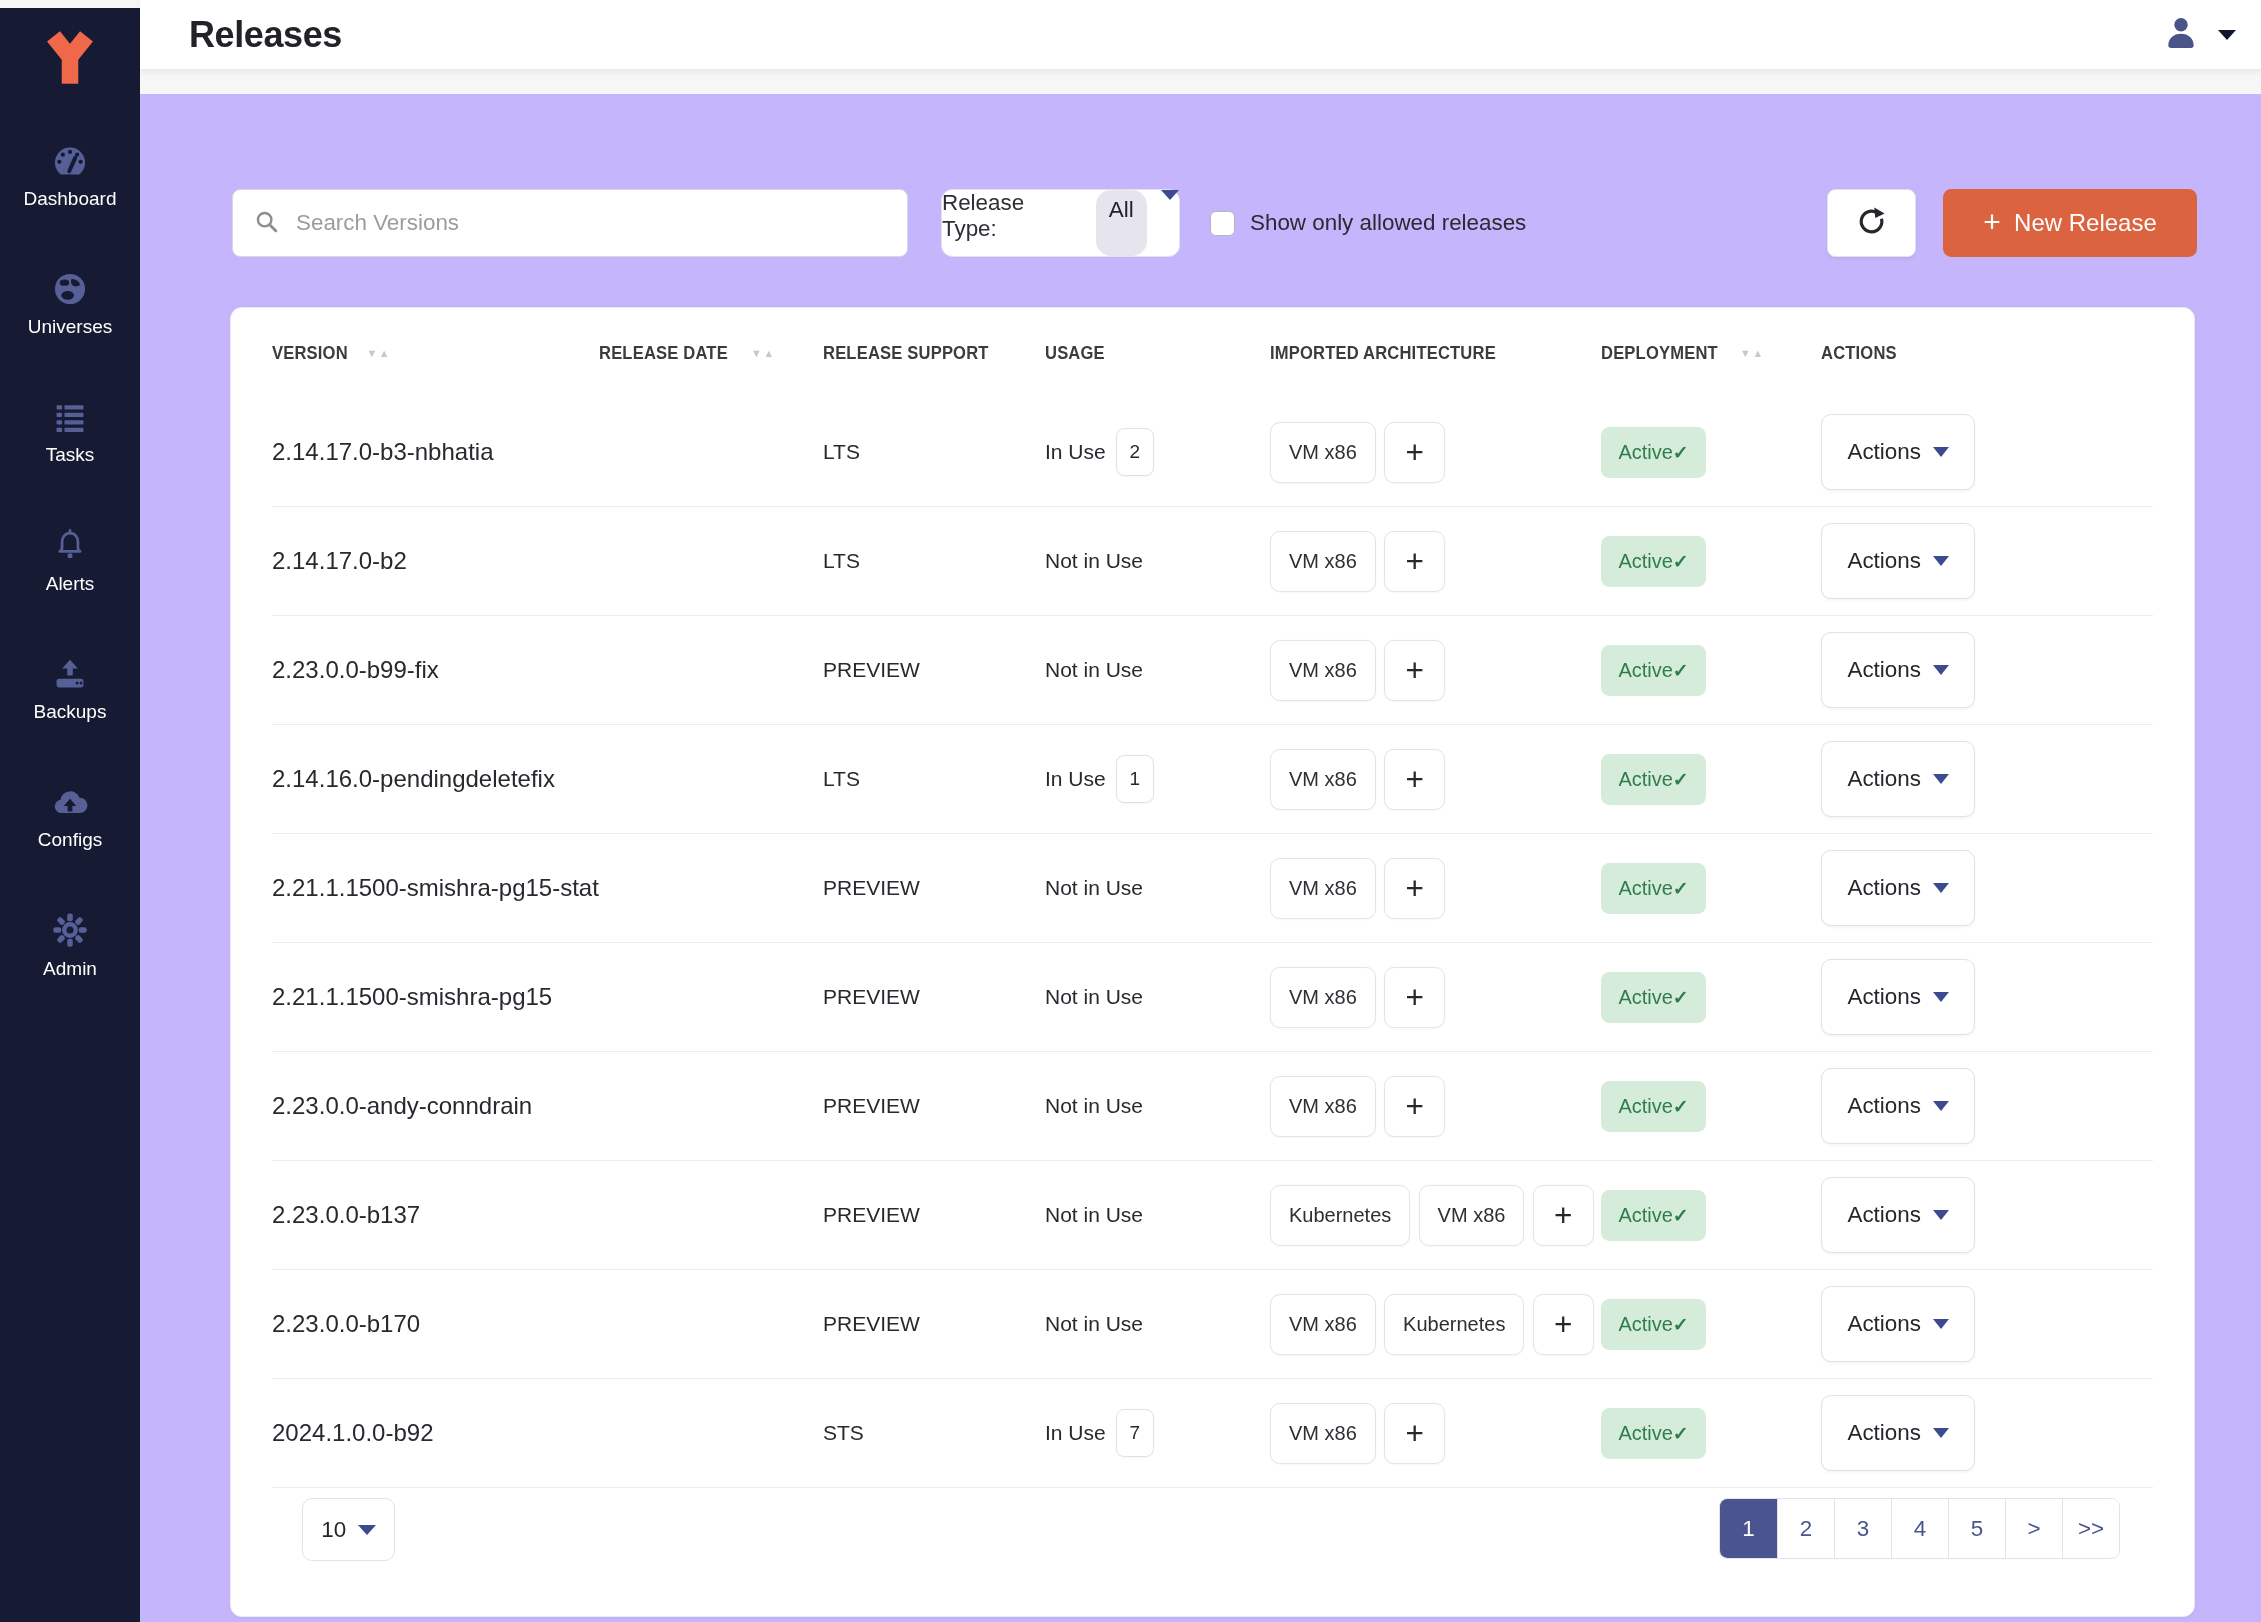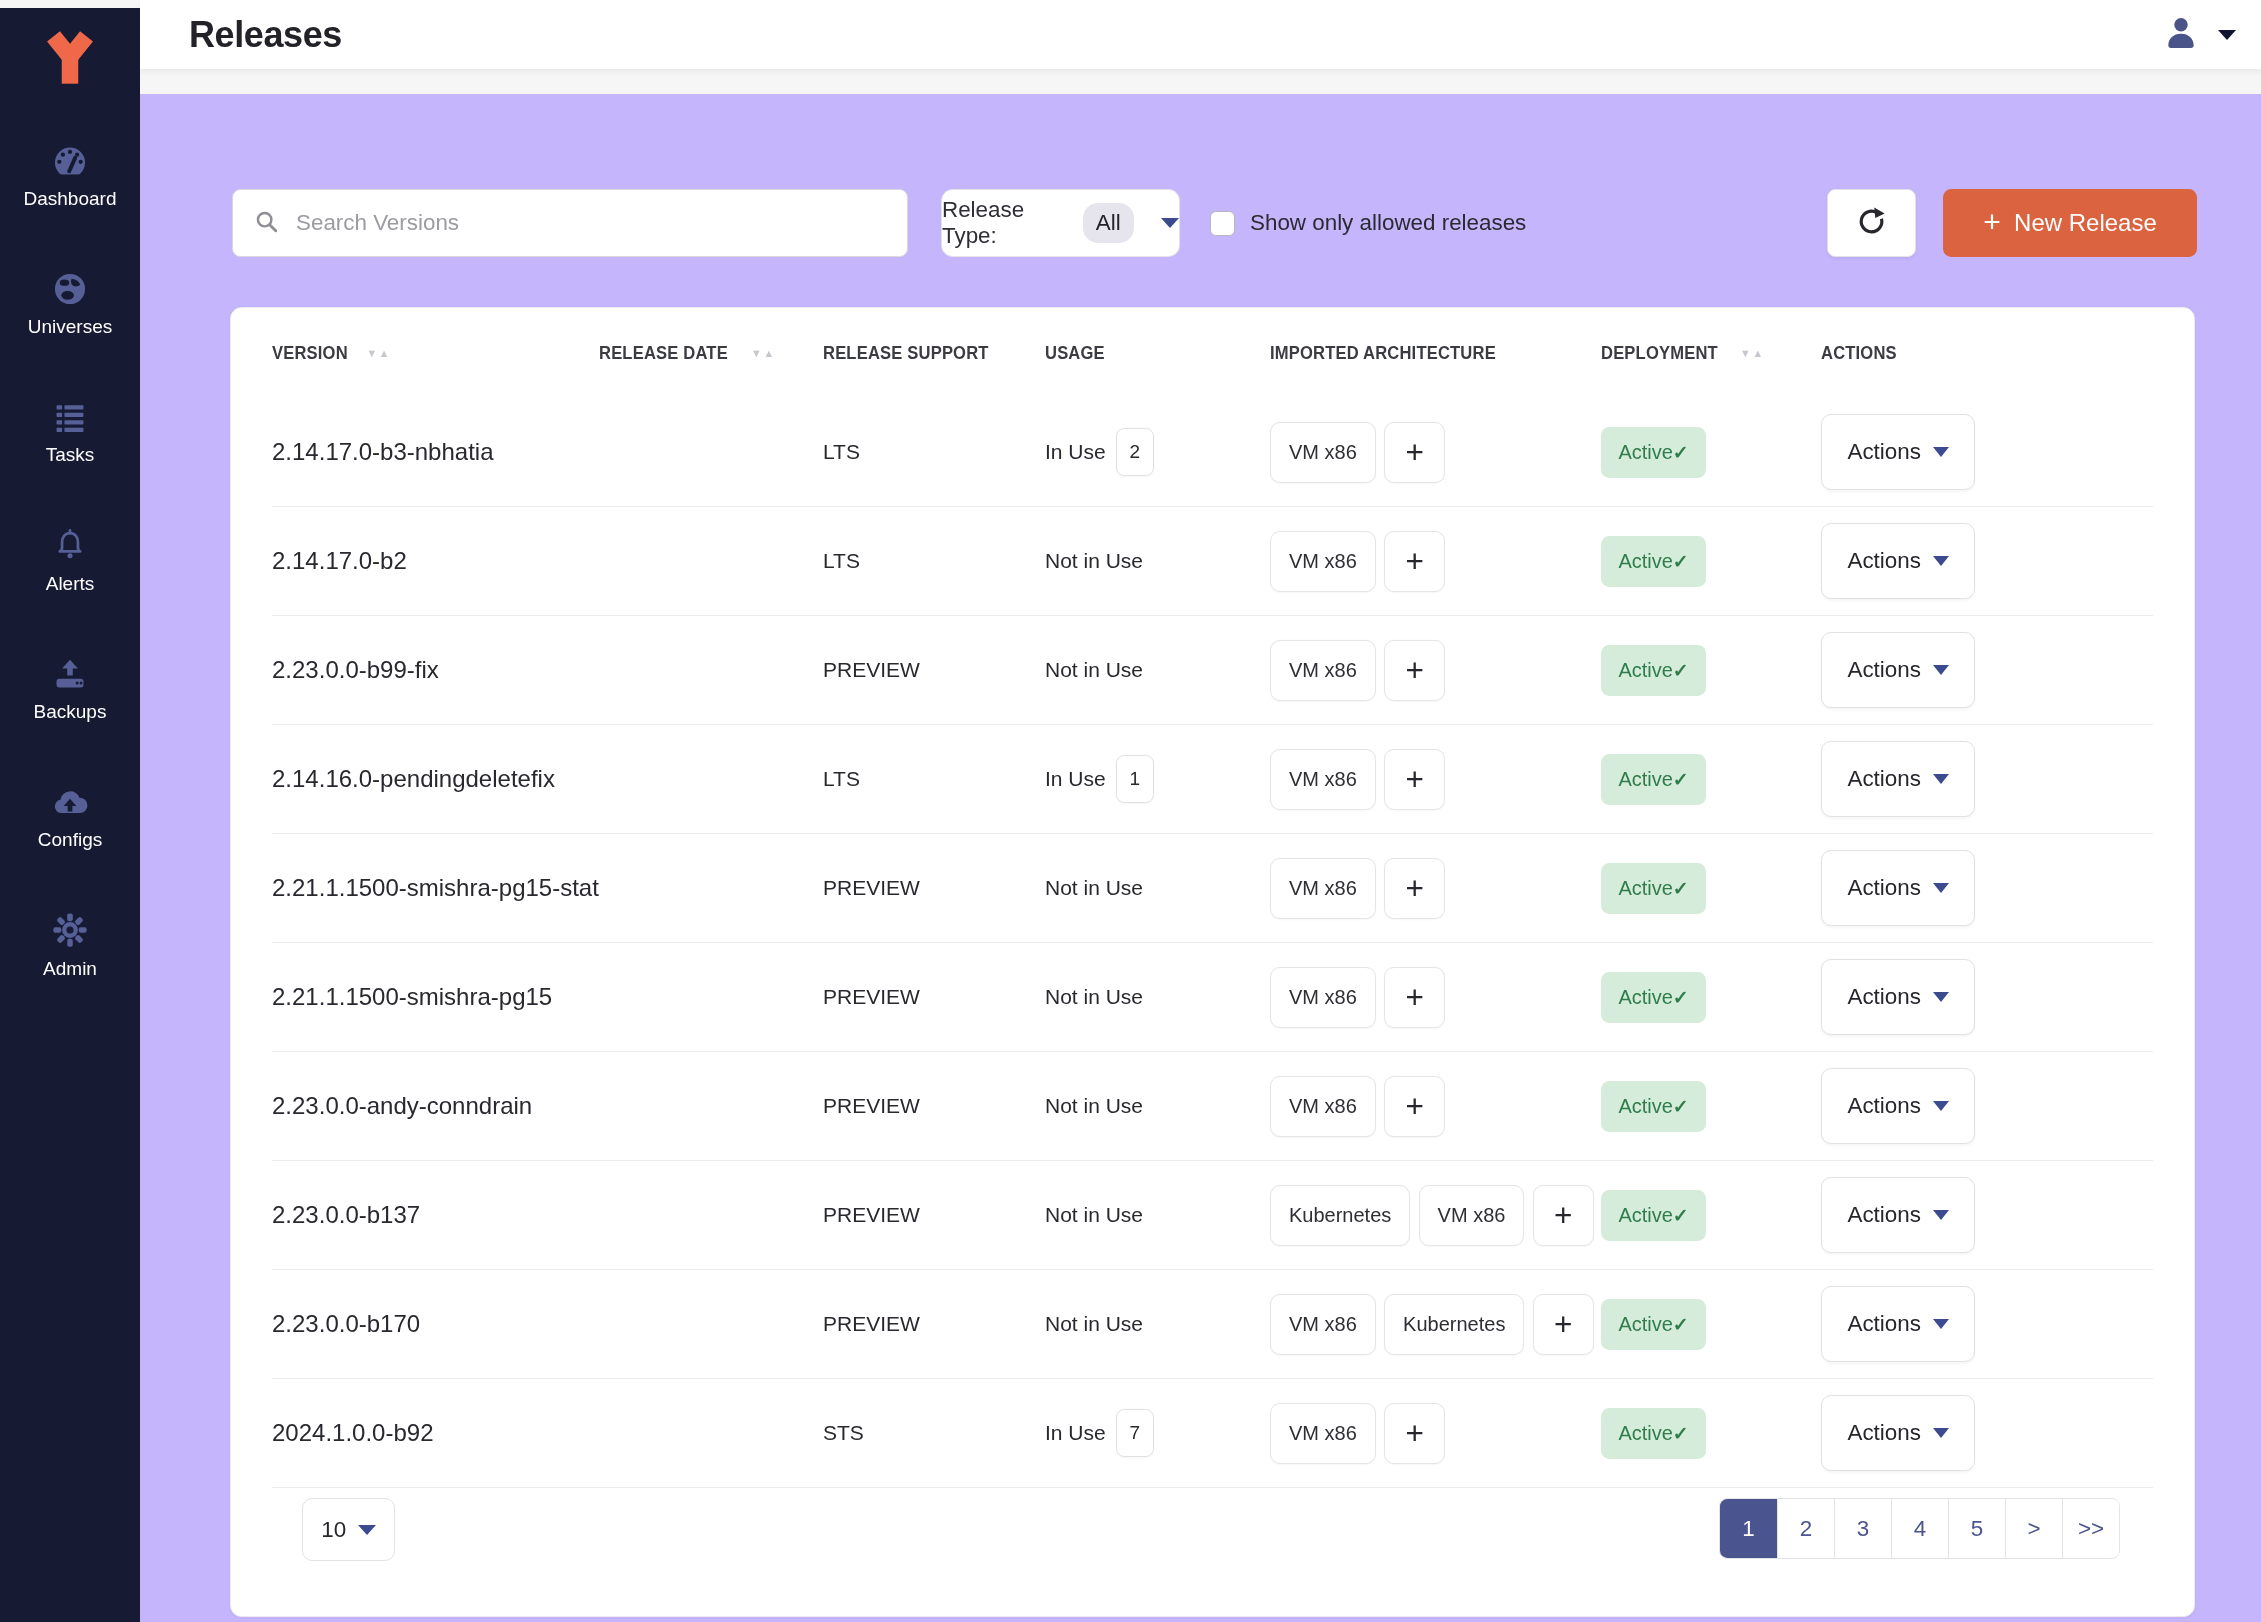--- a/index.html
+++ b/index.html
@@ -34,21 +34,21 @@
   .caret{width:0;height:0;border-left:9px solid transparent;border-right:9px solid transparent;border-top:10.8px solid #3C4A90;display:inline-block}
   .caret-dark{border-top-color:#10142E}
 
   
   .main{position:absolute;left:140px;top:94px;right:0;bottom:0;background:#c4b5fd}
   .controls{display:flex;align-items:center;margin:95px 64px 0 92px;height:68px}
   .search-box{display:flex;align-items:center;gap:15px;padding:0 20px;background:#fff;border:1.2px solid #d8d8dc;border-radius:8.3px;width:676px;height:68px}
   .search-icon svg{width:28px;height:28px;color:#8E8E93}
   .search-input{border:none;outline:none;flex:1;font-size:22.4px;color:#333;background:transparent;font-family:inherit}
   .search-input::placeholder{color:#9B9BA1}
-  .release-type{display:flex;align-items:center;justify-content:center;gap:27px;background:#fff;border:1.2px solid #e4e4e8;border-radius:11.6px;width:239px;height:68px;margin-left:33px}
+  .release-type{display:flex;justify-content:center;gap:14px;background:#fff;border:1.2px solid #e4e4e8;border-radius:11.6px;width:239px;height:68px;margin-left:33px}
   .rt-label{font-size:22.4px;color:#2E2E35}
   .rt-value{background:#E6E5EE;border-radius:15px;padding:6.6px 13.3px;font-size:22.4px;color:#222228}
   .allowed-toggle{display:flex;align-items:center;gap:15px;margin-left:30px;font-size:22.4px;color:#2A2A31}
   .checkbox{appearance:none;-webkit-appearance:none;width:25px;height:25px;border:1.7px solid #B6B6BD;border-radius:5.8px;background:#fff}
   .spacer{flex:1}
   .refresh-btn{width:89px;height:68px;background:#fff;border:1.2px solid var(--border);border-radius:8.3px;display:flex;align-items:center;justify-content:center;box-shadow:0 1.7px 3.3px rgba(0,0,0,.05)}
   .refresh-btn svg{width:33px;height:33px;color:#26262C}
   .new-release-btn{display:flex;align-items:center;justify-content:center;gap:13.3px;width:254px;height:68px;margin-left:27px;background:var(--orange);border-radius:8.3px;color:#fff;font-size:24px}
   .new-release-btn .plus{font-size:30px;font-weight:300;line-height:1;margin-top:-2.5px}
 

